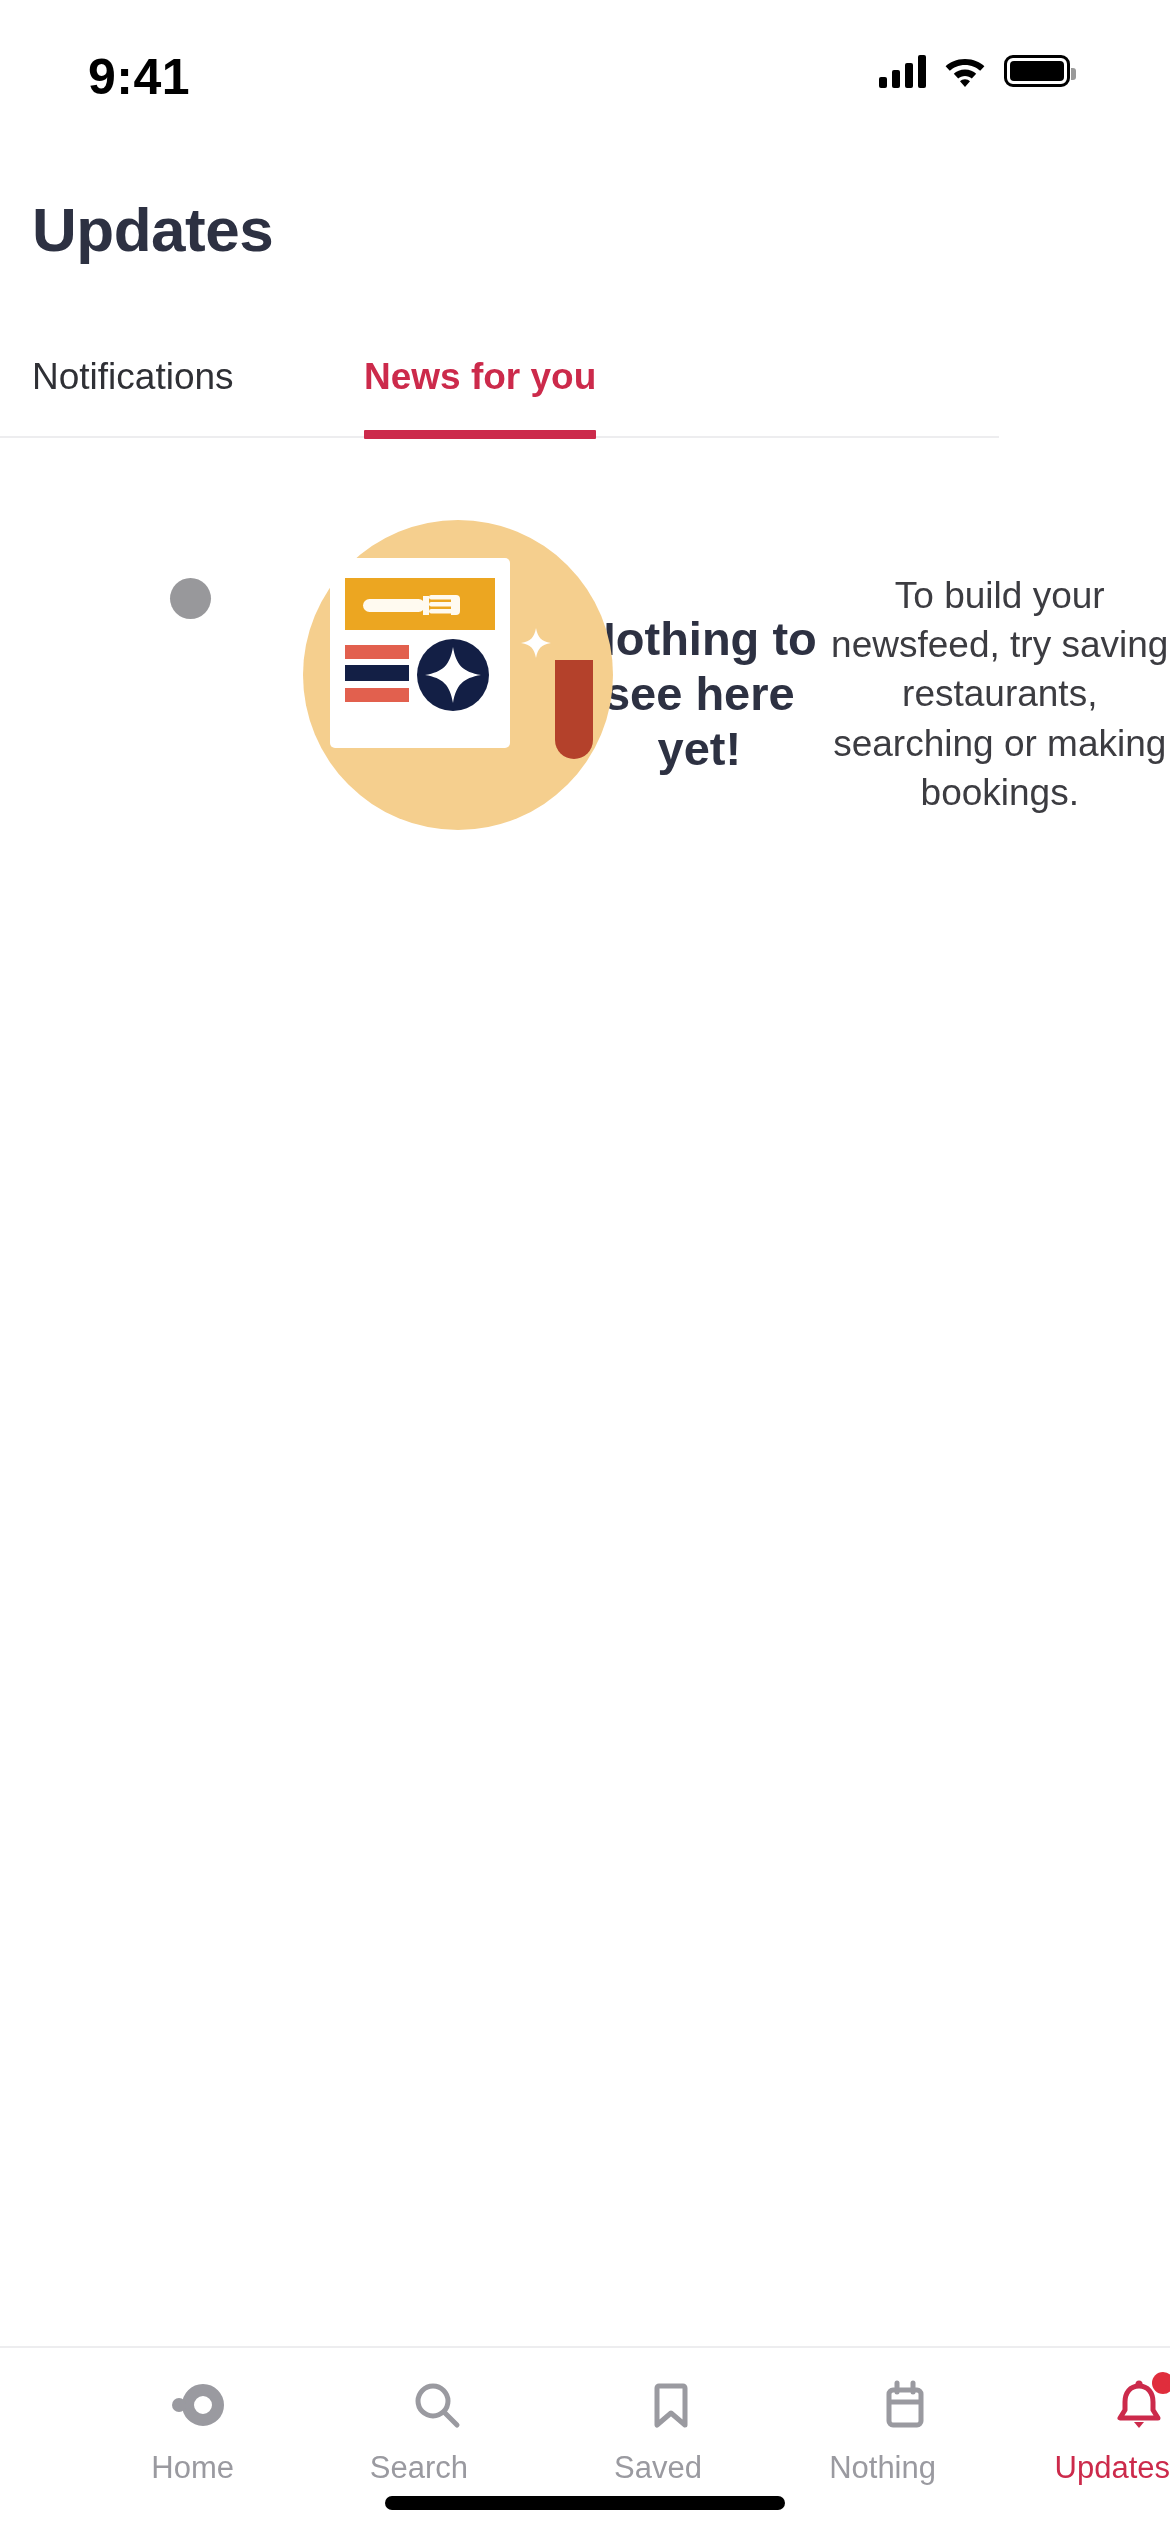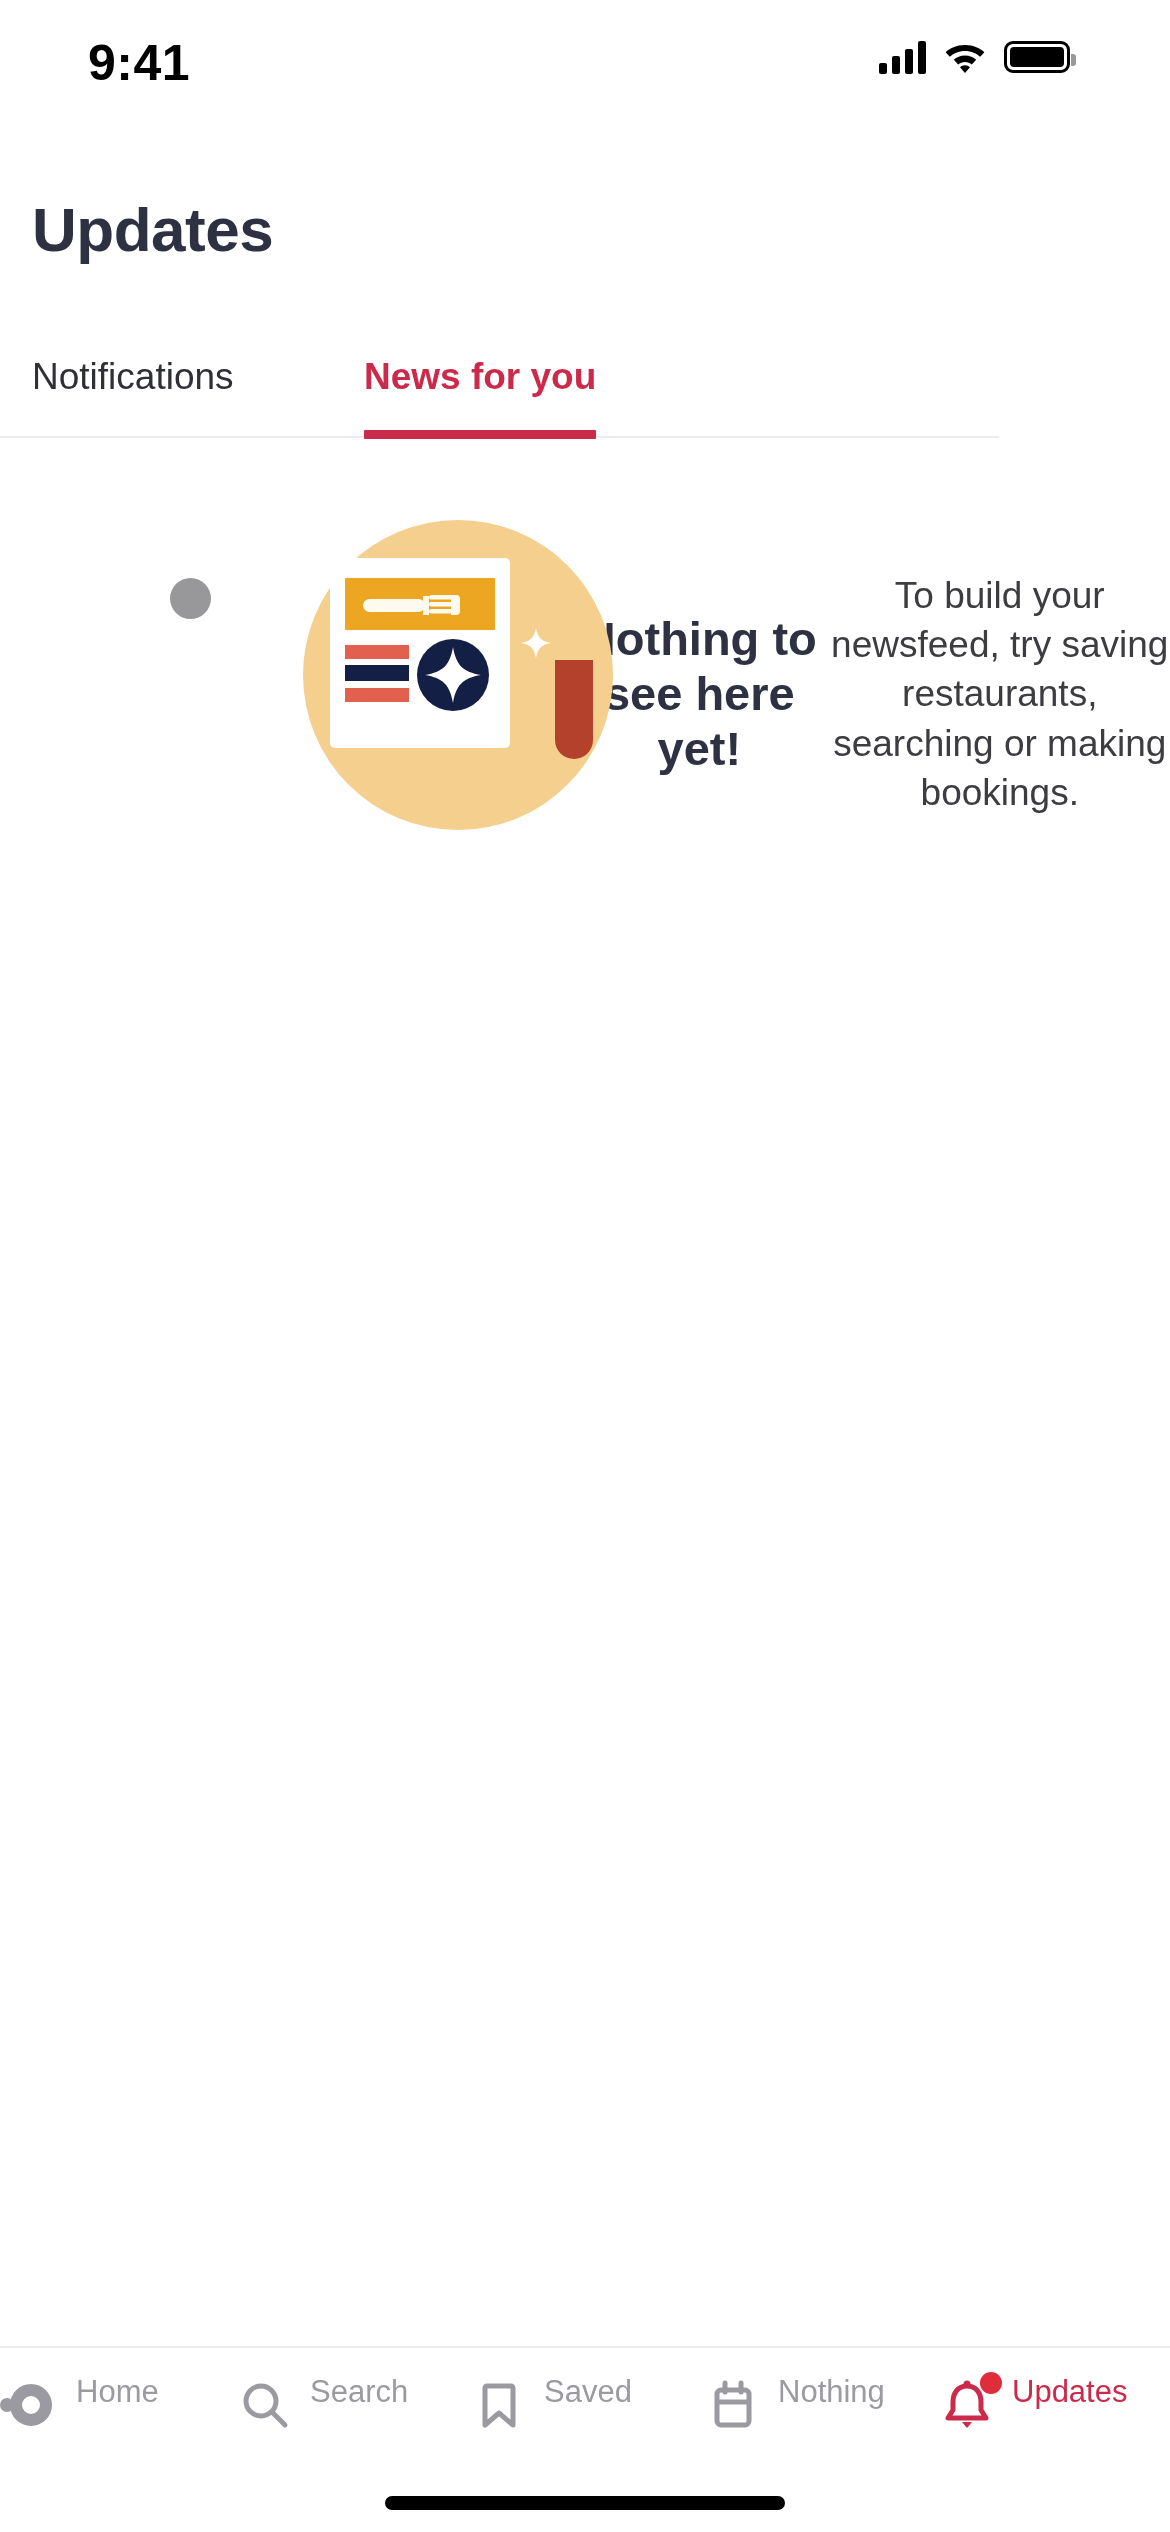--- a/index.html
+++ b/index.html
@@ -7,21 +7,21 @@
     width:1170px; height:2532px;
     background:#ffffff;
     font-family:"Liberation Sans", sans-serif;
     -webkit-font-smoothing:antialiased;
     overflow:hidden;
   }
   .phone { position:relative; width:1170px; height:2532px; background:#fff; }
 
   
   .statusbar {
-    position:absolute; top:4px; left:0; width:1142px; height:130px;padding-left:27px;
+    position:absolute; top:18px; left:0; width:1142px; height:130px;padding-left:27px;
   }
   .status-time {
     position:absolute; left:88px; top:30px;
     font-size:50px; font-weight:700; color:#000; letter-spacing:0.5px;
   }
   .status-right {
     position:absolute; right:72px; top:36px;
     display:flex; align-items:center; gap:18px;
   }
   .cellular { display:flex; align-items:flex-end; gap:5px; height:34px; }
@@ -88,21 +88,21 @@
     text-align:center; line-height:1.33;
   }
 
   
   .tabbar {
     position:absolute; left:0; bottom:0; width:1170px; height:186px;
     border-top:2px solid #ededef; background:#fff;
     display:flex; align-items:flex-start; padding-top:26px;
   }
   .navitem {
-    flex:1; display:flex; flex-direction:row; align-items:flex-start;
+    flex:1; display:flex; flex-direction:column; align-items:flex-end;
     gap:14px; background:none; border:none; cursor:pointer;
   }
   .navicon { position:relative; width:62px; height:62px;
              display:flex; align-items:center; justify-content:center; }
   .navlabel { font-size:31px; color:#9a9aa0; }
   .navitem.active .navlabel { color:#cc2a4b; }
   .badge {
     position:absolute; right:-4px; top:-2px;
     width:22px; height:22px; border-radius:50%; background:#e02d3c;
   }

